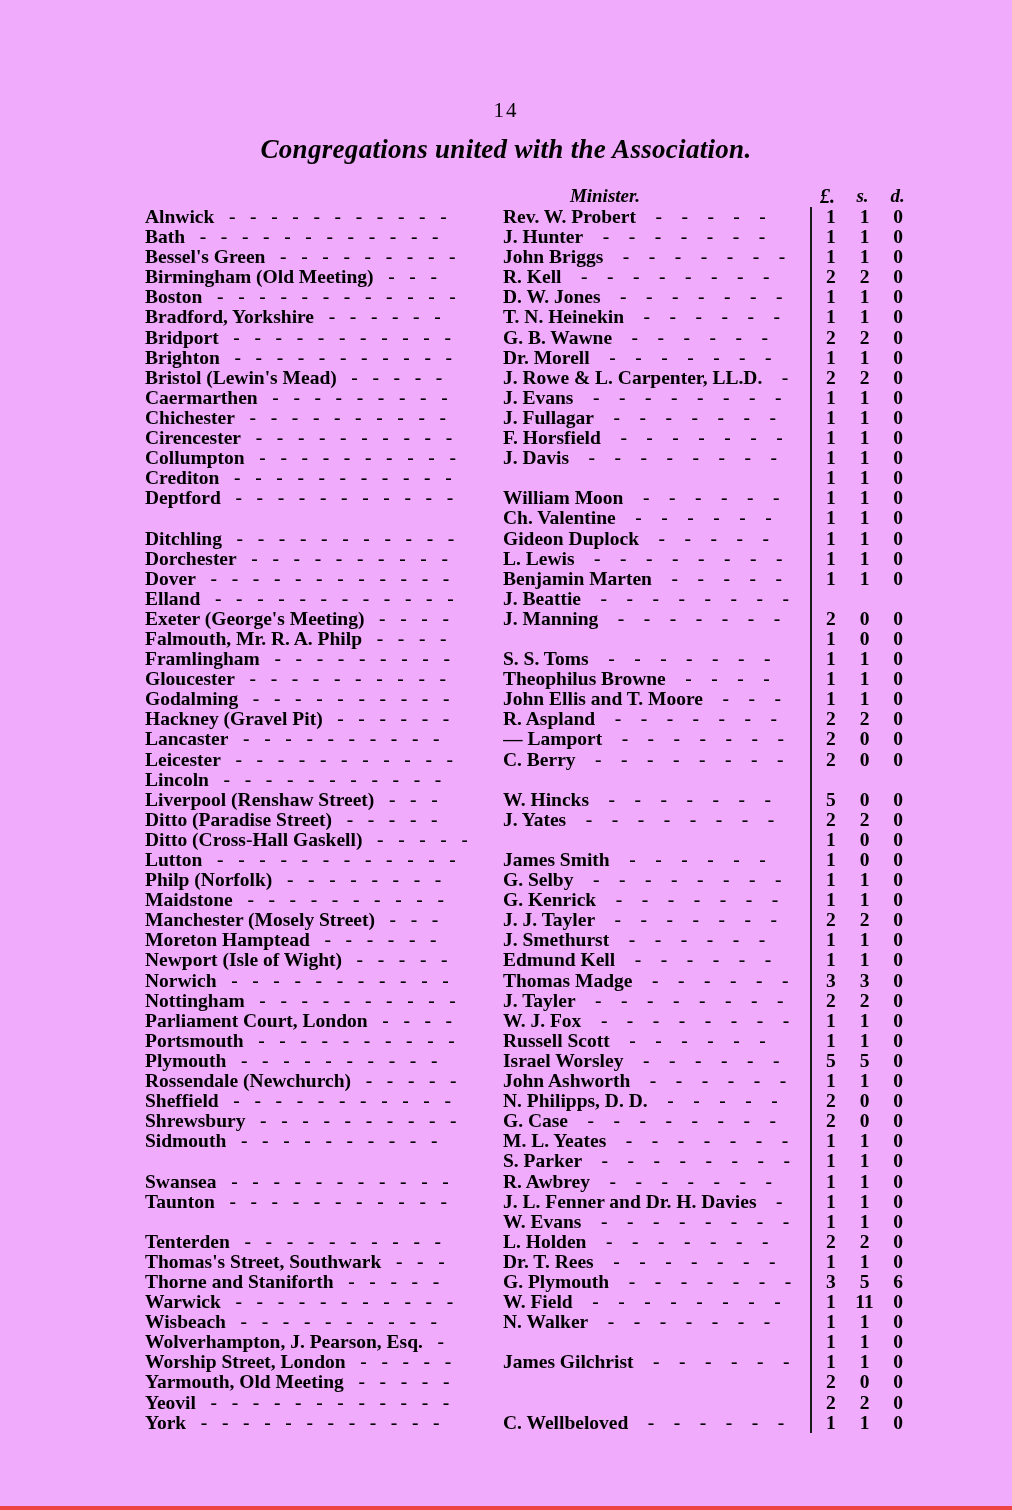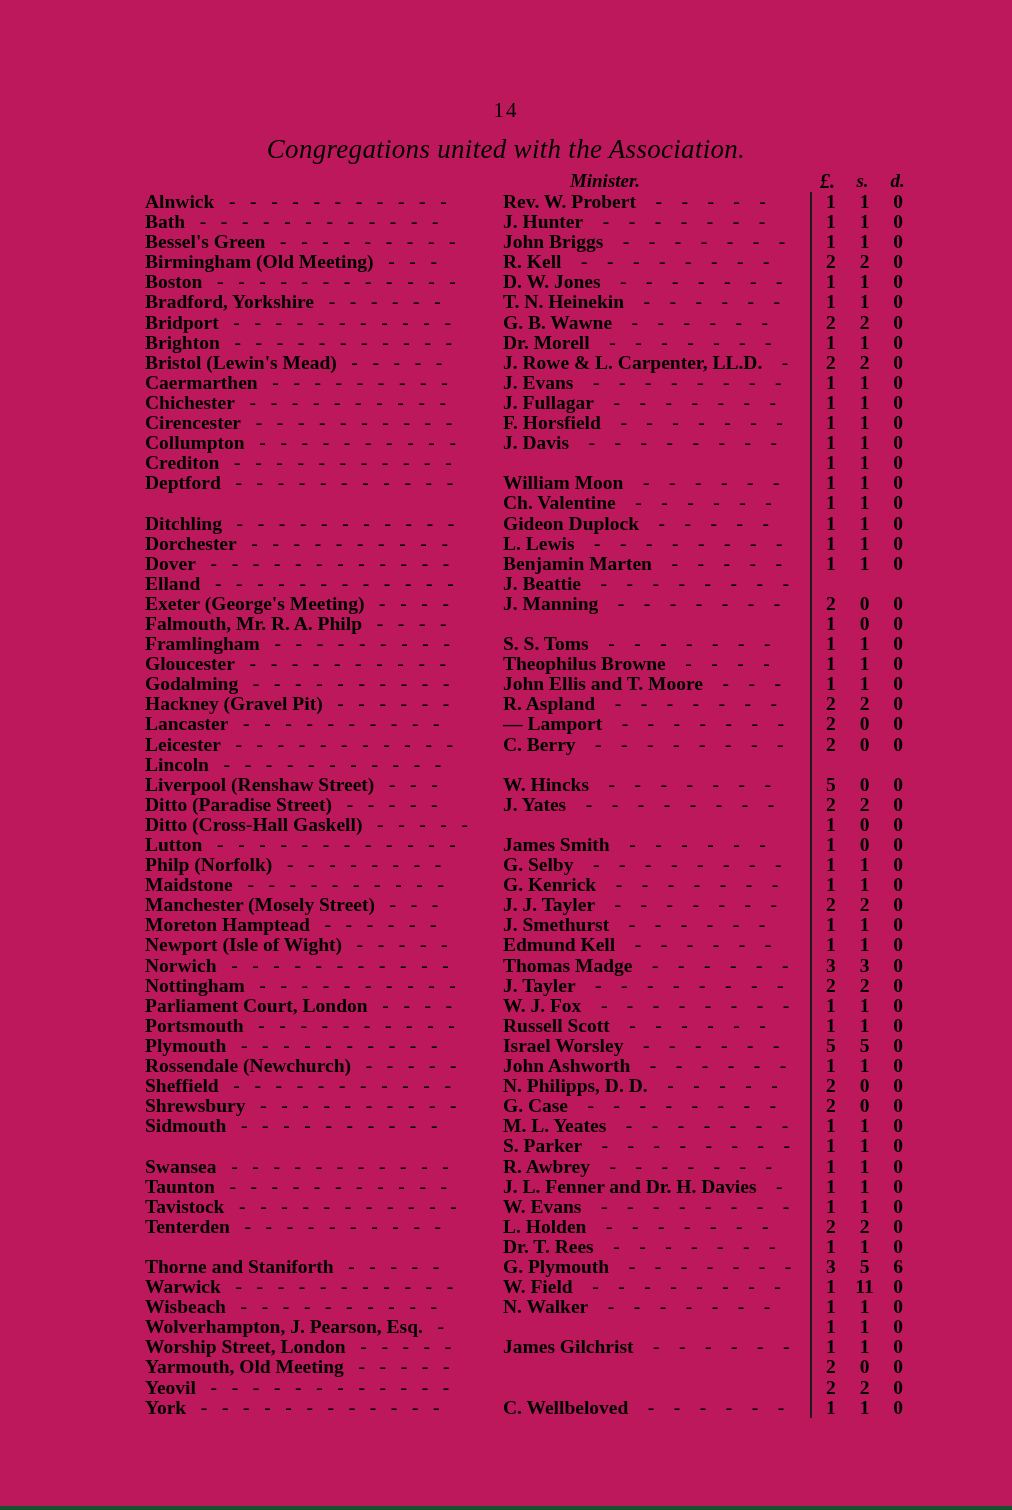--- a/index.html
+++ b/index.html
@@ -5,61 +5,62 @@
 <style>
   html, body {
     margin: 0;
     padding: 0;
     background: #ffffff;
   }
   .page {
     position: relative;
     width: 1012px;
     height: 1510px;
-    background: #be185d;
+    background: #f0abfc;
     overflow: hidden;
     font-family: "Liberation Serif", "DejaVu Serif", serif;
     color: #000000;
-    border-bottom: 4px solid #14532d;
+    border-bottom: 4px solid #ef4444;
     box-sizing: border-box;
   }
   .folio {
     position: absolute;
     top: 98px;
     left: 0;
     width: 1012px;
     text-align: center;
     font-size: 21px;
     letter-spacing: 2px;
     font-family: "Liberation Serif", "DejaVu Serif", serif;
   }
   .page-heading {
     position: absolute;
     top: 134px;
     left: 0;
     width: 1012px;
     text-align: center;
     font-size: 27px;
     font-style: italic;
-    font-weight: 400;
+    font-weight: 700;
     letter-spacing: 0.3px;
     font-family: "Liberation Serif", "DejaVu Serif", serif;
   }
 
   .table {
     position: absolute;
     top: 170px;
     left: 145px;
     width: 770px;
   }
 
   
   .thead {
     position: relative;
     height: 22px;
+    margin-top: 15px;
   }
   .th-minister {
     position: absolute;
     left: 360px;
     width: 200px;
     text-align: center;
     font-style: italic;
     font-weight: 700;
     font-size: 19px;
   }
@@ -605,38 +606,38 @@
         <div class="row">
           <div class="place"><span>Taunton</span><span class="leader dash-fill">&nbsp;&nbsp;&nbsp;-&nbsp;&nbsp;&nbsp;-&nbsp;&nbsp;&nbsp;-&nbsp;&nbsp;&nbsp;-&nbsp;&nbsp;&nbsp;-&nbsp;&nbsp;&nbsp;-&nbsp;&nbsp;&nbsp;-&nbsp;&nbsp;&nbsp;-&nbsp;&nbsp;&nbsp;-&nbsp;&nbsp;&nbsp;-&nbsp;&nbsp;&nbsp;-</span></div>
           <div class="minister"><span>J. L. Fenner and Dr. H. Davies</span><span class="leader dash-fill">&nbsp;&nbsp;&nbsp;&nbsp;-</span></div>
           <div class="money">
             <span>1</span>
             <span>1</span>
             <span>0</span>
           </div>
         </div>
         <div class="row">
-          <div class="place"><span>Tavistock</span><span class="leader dash-fill">&nbsp;&nbsp;&nbsp;-&nbsp;&nbsp;&nbsp;-&nbsp;&nbsp;&nbsp;-&nbsp;&nbsp;&nbsp;-&nbsp;&nbsp;&nbsp;-&nbsp;&nbsp;&nbsp;-&nbsp;&nbsp;&nbsp;-&nbsp;&nbsp;&nbsp;-&nbsp;&nbsp;&nbsp;-&nbsp;&nbsp;&nbsp;-&nbsp;&nbsp;&nbsp;-</span></div>
           <div class="minister"><span>W. Evans</span><span class="leader dash-fill">&nbsp;&nbsp;&nbsp;&nbsp;-&nbsp;&nbsp;&nbsp;&nbsp;-&nbsp;&nbsp;&nbsp;&nbsp;-&nbsp;&nbsp;&nbsp;&nbsp;-&nbsp;&nbsp;&nbsp;&nbsp;-&nbsp;&nbsp;&nbsp;&nbsp;-&nbsp;&nbsp;&nbsp;&nbsp;-&nbsp;&nbsp;&nbsp;&nbsp;-</span></div>
           <div class="money">
             <span>1</span>
             <span>1</span>
             <span>0</span>
           </div>
         </div>
         <div class="row">
           <div class="place"><span>Tenterden</span><span class="leader dash-fill">&nbsp;&nbsp;&nbsp;-&nbsp;&nbsp;&nbsp;-&nbsp;&nbsp;&nbsp;-&nbsp;&nbsp;&nbsp;-&nbsp;&nbsp;&nbsp;-&nbsp;&nbsp;&nbsp;-&nbsp;&nbsp;&nbsp;-&nbsp;&nbsp;&nbsp;-&nbsp;&nbsp;&nbsp;-&nbsp;&nbsp;&nbsp;-</span></div>
           <div class="minister"><span>L. Holden</span><span class="leader dash-fill">&nbsp;&nbsp;&nbsp;&nbsp;-&nbsp;&nbsp;&nbsp;&nbsp;-&nbsp;&nbsp;&nbsp;&nbsp;-&nbsp;&nbsp;&nbsp;&nbsp;-&nbsp;&nbsp;&nbsp;&nbsp;-&nbsp;&nbsp;&nbsp;&nbsp;-&nbsp;&nbsp;&nbsp;&nbsp;-</span></div>
           <div class="money">
             <span>2</span>
             <span>2</span>
             <span>0</span>
           </div>
         </div>
         <div class="row">
+          <div class="place"><span>Thomas's Street, Southwark</span><span class="leader dash-fill">&nbsp;&nbsp;&nbsp;-&nbsp;&nbsp;&nbsp;-&nbsp;&nbsp;&nbsp;-</span></div>
           <div class="minister"><span>Dr. T. Rees</span><span class="leader dash-fill">&nbsp;&nbsp;&nbsp;&nbsp;-&nbsp;&nbsp;&nbsp;&nbsp;-&nbsp;&nbsp;&nbsp;&nbsp;-&nbsp;&nbsp;&nbsp;&nbsp;-&nbsp;&nbsp;&nbsp;&nbsp;-&nbsp;&nbsp;&nbsp;&nbsp;-&nbsp;&nbsp;&nbsp;&nbsp;-</span></div>
           <div class="money">
             <span>1</span>
             <span>1</span>
             <span>0</span>
           </div>
         </div>
         <div class="row">
           <div class="place"><span>Thorne and Staniforth</span><span class="leader dash-fill">&nbsp;&nbsp;&nbsp;-&nbsp;&nbsp;&nbsp;-&nbsp;&nbsp;&nbsp;-&nbsp;&nbsp;&nbsp;-&nbsp;&nbsp;&nbsp;-</span></div>
           <div class="minister"><span>G. Plymouth</span><span class="leader dash-fill">&nbsp;&nbsp;&nbsp;&nbsp;-&nbsp;&nbsp;&nbsp;&nbsp;-&nbsp;&nbsp;&nbsp;&nbsp;-&nbsp;&nbsp;&nbsp;&nbsp;-&nbsp;&nbsp;&nbsp;&nbsp;-&nbsp;&nbsp;&nbsp;&nbsp;-&nbsp;&nbsp;&nbsp;&nbsp;-</span></div>

